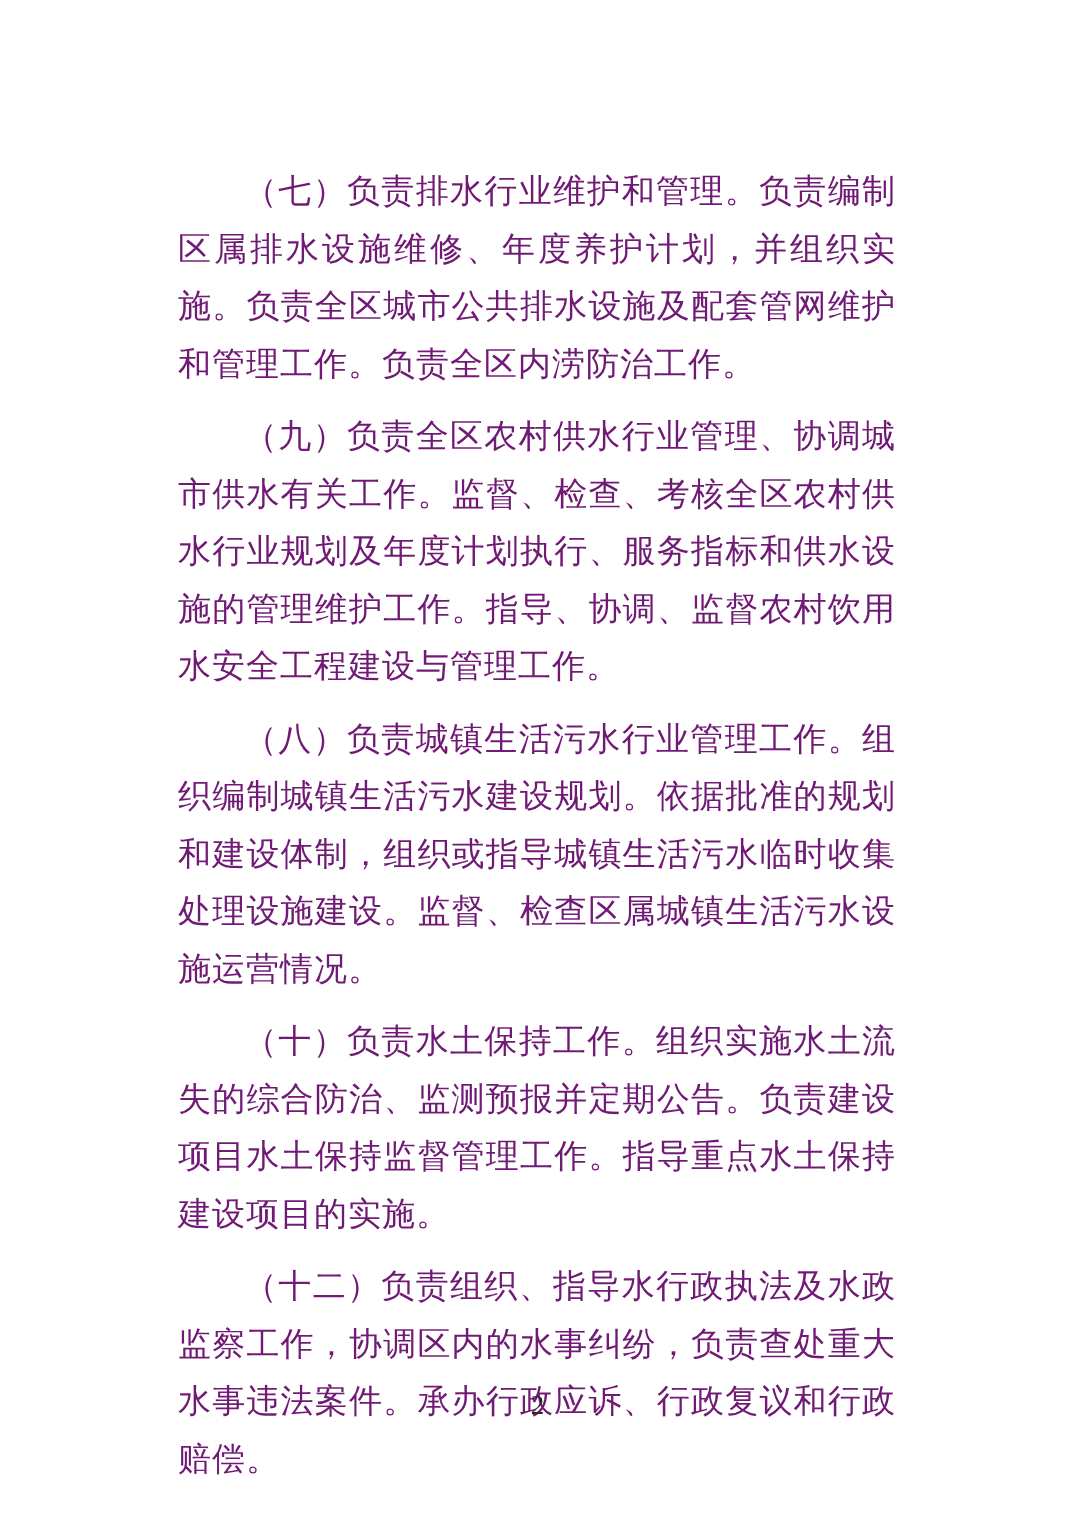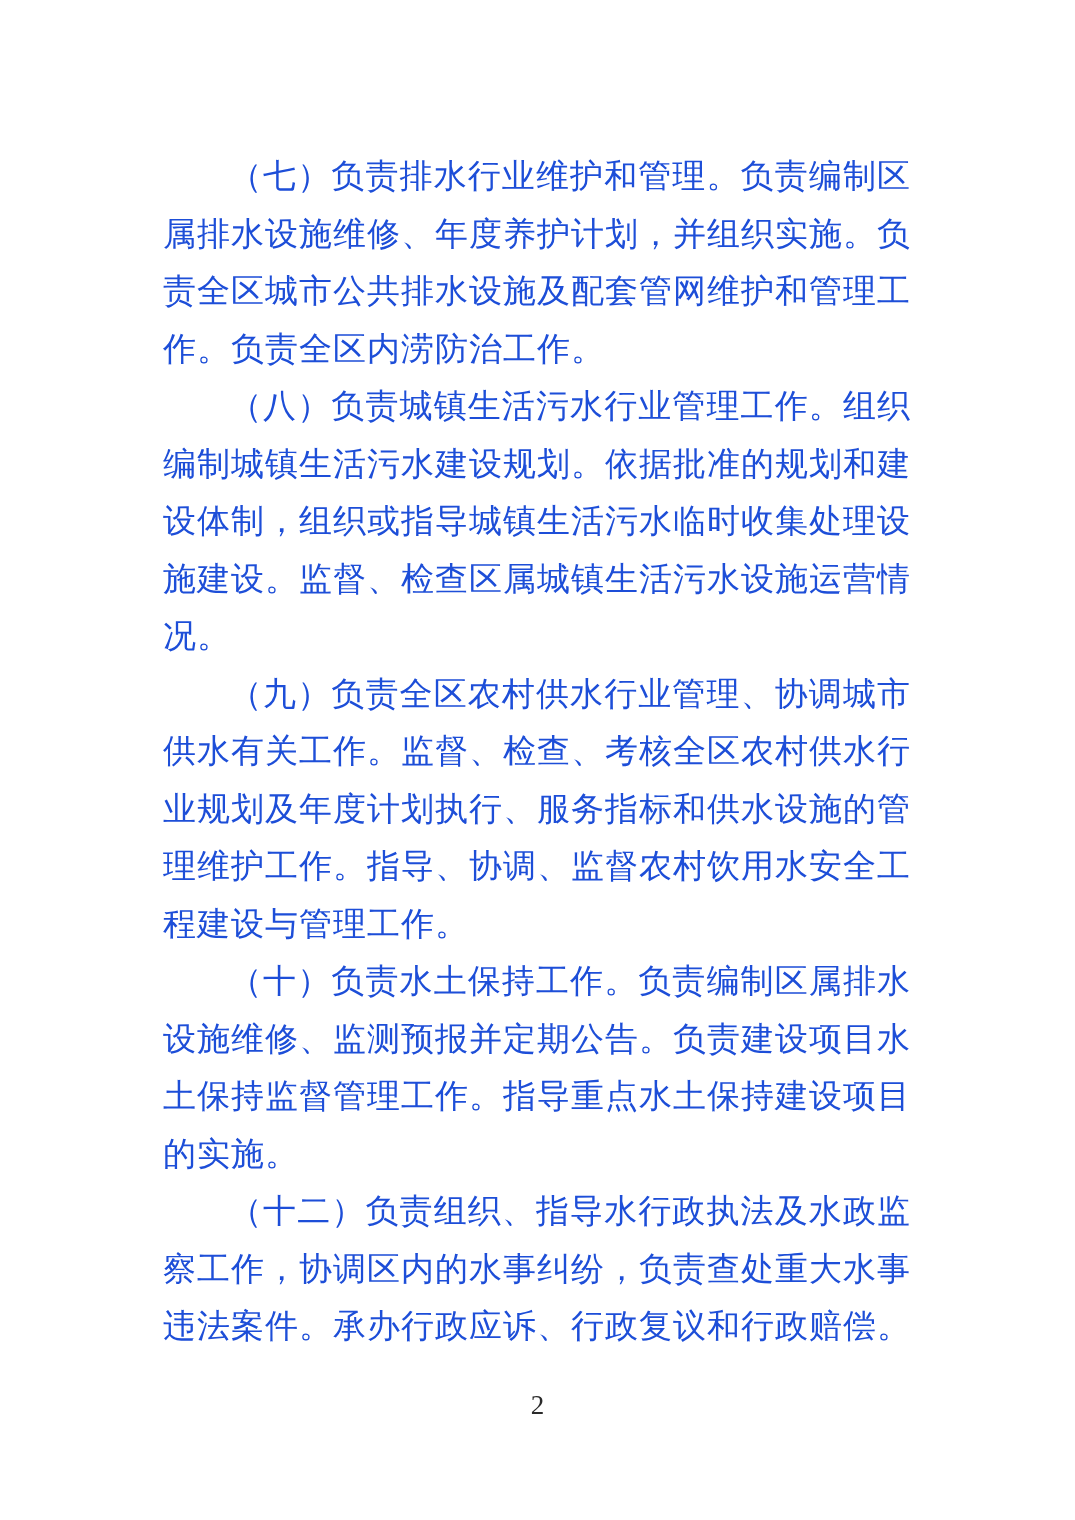--- a/index.html
+++ b/index.html
@@ -15,25 +15,25 @@
     overflow: hidden;
     font-family: "Liberation Serif", "DejaVu Serif", serif;
   }
   .content {
     position: absolute;
     left: 163px;
     top: 148px;
     width: 748px;
   }
   .content p {
-    margin: 0;
+    margin: 15px;
     padding: 0;
     font-size: 33px;
     line-height: 57.5px;
-    color: #1d4ed8;
+    color: #701a75;
     text-align: justify;
     text-indent: 2em;
     letter-spacing: 1px;
     font-weight: 400;
   }
   .page-number {
     position: absolute;
     top: 1388px;
     left: 0;
     width: 1075px;
@@ -42,19 +42,19 @@
     line-height: 34px;
     color: #2a2a2a;
   }
 </style>
 </head>
 <body>
 
 <div class="page">
   <div class="content">
     <p>（七）负责排水行业维护和管理。负责编制区属排水设施维修、年度养护计划，并组织实施。负责全区城市公共排水设施及配套管网维护和管理工作。负责全区内涝防治工作。</p>
+    <p>（九）负责全区农村供水行业管理、协调城市供水有关工作。监督、检查、考核全区农村供水行业规划及年度计划执行、服务指标和供水设施的管理维护工作。指导、协调、监督农村饮用水安全工程建设与管理工作。</p>
     <p>（八）负责城镇生活污水行业管理工作。组织编制城镇生活污水建设规划。依据批准的规划和建设体制，组织或指导城镇生活污水临时收集处理设施建设。监督、检查区属城镇生活污水设施运营情况。</p>
-    <p>（九）负责全区农村供水行业管理、协调城市供水有关工作。监督、检查、考核全区农村供水行业规划及年度计划执行、服务指标和供水设施的管理维护工作。指导、协调、监督农村饮用水安全工程建设与管理工作。</p>
-    <p>（十）负责水土保持工作。负责编制区属排水设施维修、监测预报并定期公告。负责建设项目水土保持监督管理工作。指导重点水土保持建设项目的实施。</p>
+    <p>（十）负责水土保持工作。组织实施水土流失的综合防治、监测预报并定期公告。负责建设项目水土保持监督管理工作。指导重点水土保持建设项目的实施。</p>
     <p>（十二）负责组织、指导水行政执法及水政监察工作，协调区内的水事纠纷，负责查处重大水事违法案件。承办行政应诉、行政复议和行政赔偿。</p>
   </div>
   <div class="page-number">2</div>
 </div>
 
 </body></html>

